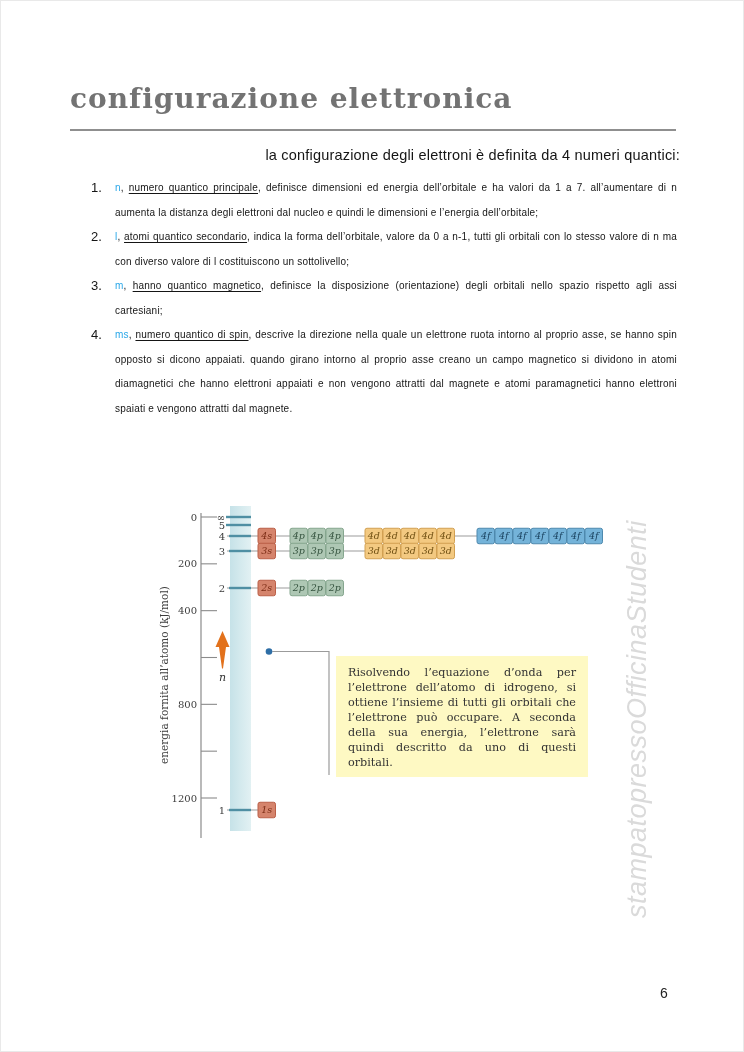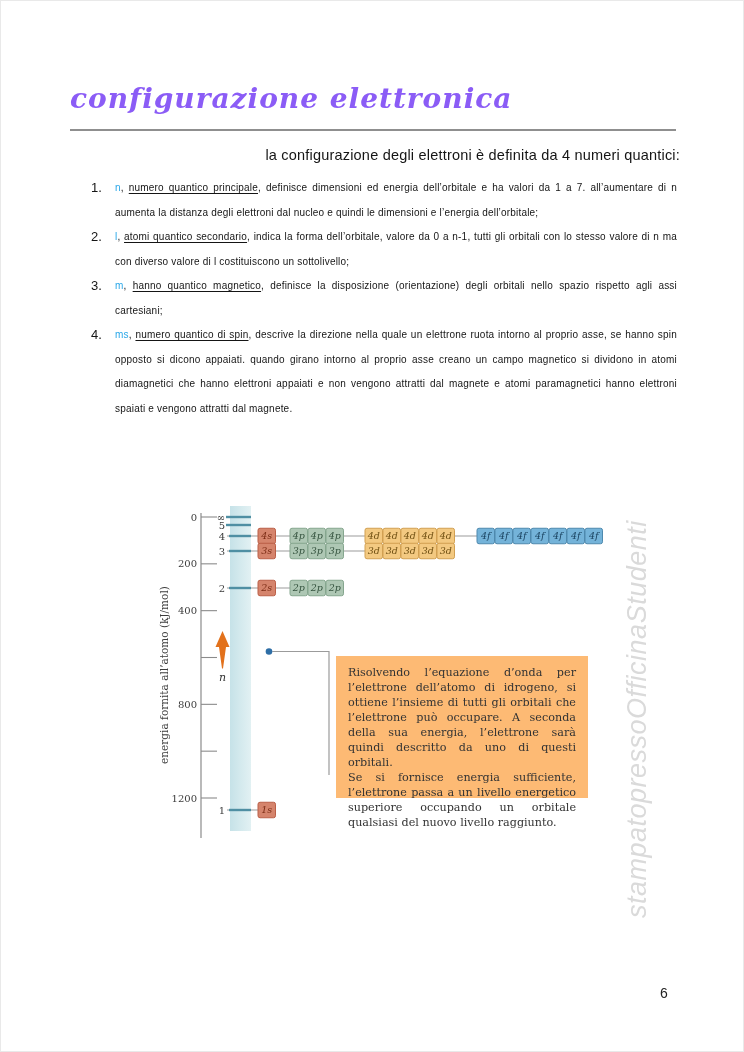--- a/index.html
+++ b/index.html
@@ -3,22 +3,22 @@
 <meta charset="utf-8">
 <style>
   html,body{margin:0;padding:0;background:#fff;}
   .page{
     position:relative;width:744px;height:1052px;background:#ffffff;overflow:hidden;
     font-family:"Liberation Sans",sans-serif;color:#151515;
     box-shadow:inset 0 0 0 1px #e9e9e9;
   }
   .page-title{
     position:absolute;left:70px;top:82px;
-    font-family:"DejaVu Serif",serif;font-style:italic;font-weight:bold;
-    font-size:28px;letter-spacing:1px;color:#8b5cf6;
+    font-family:"DejaVu Serif",serif;font-weight:bold;
+    font-size:28px;letter-spacing:1px;color:#737373;
   }
   .title-divider{
     position:absolute;left:70px;top:129px;width:606px;height:0;
     border-top:2px solid #8f8f8f;
   }
   .intro{
     position:absolute;left:70px;top:147px;width:610px;
     font-size:14.5px;letter-spacing:.2px;text-align:right;
   }
   .qlist{position:absolute;left:70px;top:176px;width:607px;}
@@ -27,22 +27,22 @@
   .li .body{flex:1;font-size:10px;line-height:24.5px;letter-spacing:.2px;text-align:justify;}
   .sym{color:#2aa7e8;}
   .term{text-decoration:underline;text-underline-offset:2px;}
   .energy-svg{position:absolute;left:150px;top:500px;}
   .tick-label{font:10px "DejaVu Serif",serif;fill:#3c3c3c;}
   .axis-title{font:10.5px "DejaVu Serif",serif;fill:#3c3c3c;}
   .level-label{font:10px "DejaVu Serif",serif;fill:#3c3c3c;}
   .orbital-label{font:italic 9.5px "DejaVu Serif",serif;}
   .arrow-label{font:italic 11px "DejaVu Serif",serif;fill:#333;}
   .note-box{
-    position:absolute;left:336px;top:656px;width:252px;height:142px;box-sizing:border-box;
-    background:#fdba74;padding:9px 12px;
+    position:absolute;left:336px;top:656px;width:252px;height:121px;box-sizing:border-box;
+    background:#fef9c3;padding:9px 12px;
     font-family:"DejaVu Serif",serif;font-size:11.2px;line-height:1.34;color:#333;
     text-align:justify;
   }
   .note-box p{margin:0;}
   .watermark{
     position:absolute;left:622px;top:918px;transform:rotate(-90deg);transform-origin:0 0;
     white-space:nowrap;font-style:italic;font-size:27px;letter-spacing:.5px;color:#dadada;
   }
   .page-number{position:absolute;left:660px;top:985px;font-size:14px;color:#222;}
 </style>
@@ -174,20 +174,19 @@
       <rect x="258" y="802.25" width="17.5" height="15.5" rx="2" fill="#d5846c" stroke="#bb5f47" stroke-width="1"></rect>
       <text x="266.75" y="813.4" text-anchor="middle" fill="#7c2d16" class="orbital-label">1s</text>
       <path d="M222.5 631 L229.5 647 L226 647 L223 668.5 L222 668.5 L219 647 L215.5 647 Z" fill="#e2711c"></path>
       <text x="222.5" y="681" text-anchor="middle" class="arrow-label">n</text>
       <path d="M272.3 651.5 H329 V775" fill="none" stroke="#9b9b9b" stroke-width="1.2"></path>
       <circle cx="269" cy="651.5" r="3.3" fill="#2e6ea6"></circle>
     </svg>
 
   <div class="note-box">
     <p>Risolvendo l’equazione d’onda per l’elettrone dell’atomo di idrogeno, si ottiene l’insieme di tutti gli orbitali che l’elettrone può occupare. A seconda della sua energia, l’elettrone sarà quindi descritto da uno di questi orbitali.</p>
-    <p>Se si fornisce energia sufficiente, l’elettrone passa a un livello energetico superiore occupando un orbitale qualsiasi del nuovo livello raggiunto.</p>
   </div>
 
   <div class="watermark">stampatopressoOfficinaStudenti</div>
 
   <div class="page-number">6</div>
 
 </div>
 
 </body></html>

